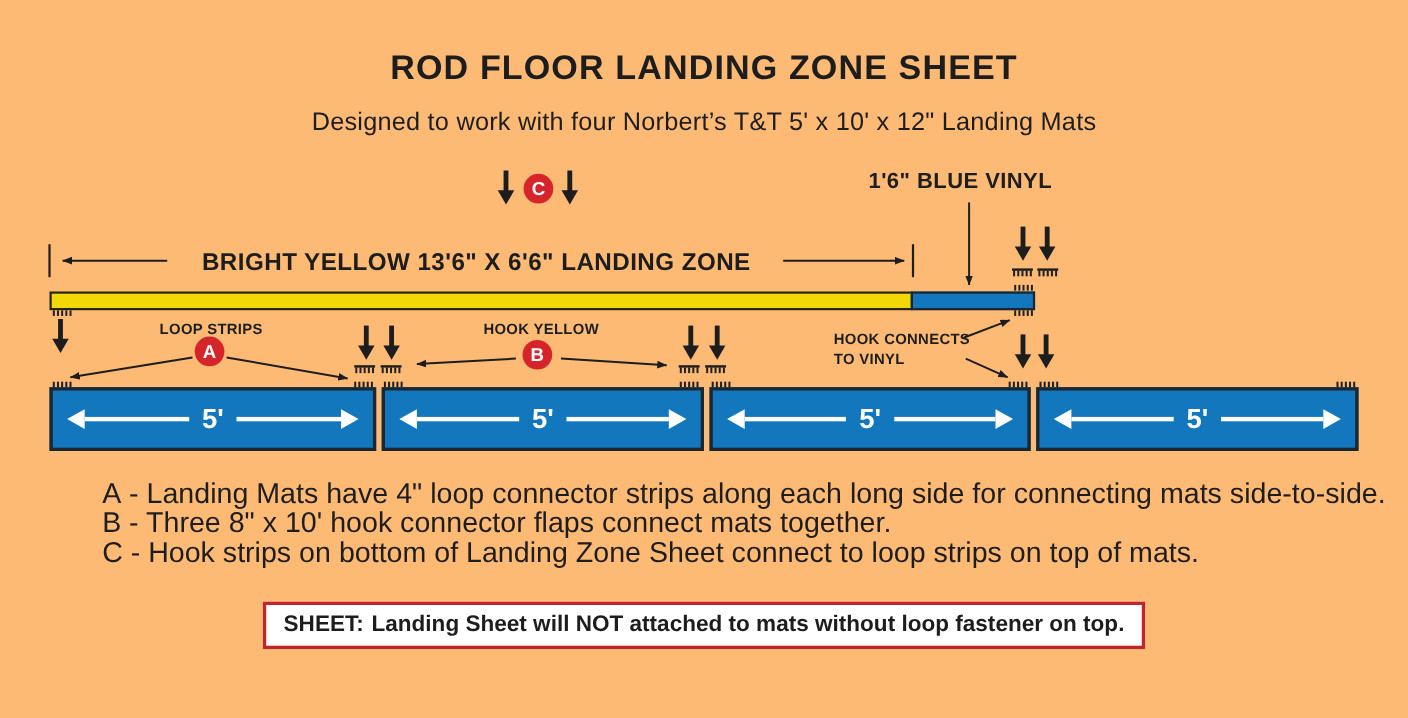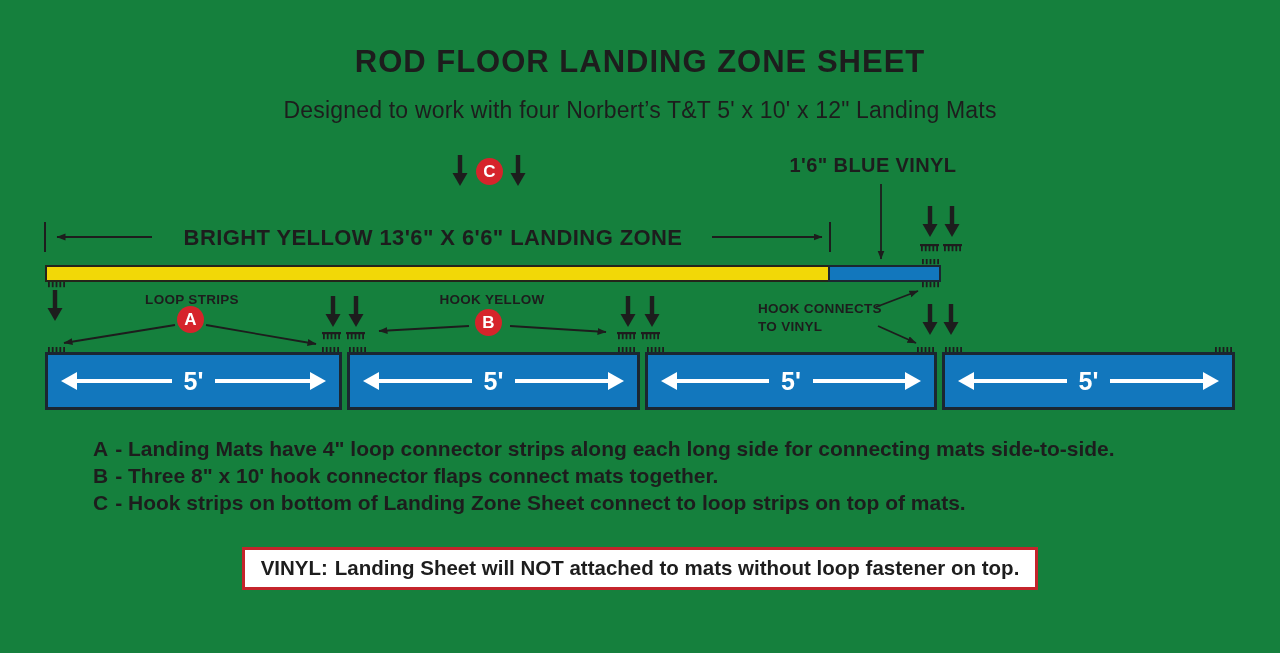--- a/index.html
+++ b/index.html
@@ -1,17 +1,17 @@
 <!DOCTYPE html>
 <html style="--yellow: #F2D807; --blue: #1277BD; --mat-border: #1B2631; --red: #D6242B; --note-red: #C4242B; --ink: #1D1D1D;"><head>
 <meta charset="utf-8">
 <style>
   html,body{margin:0;padding:0;background:#fff;}
   .canvas{
-    position:relative;width:1280px;height:653px;background:#15803d;overflow:hidden;
+    position:relative;width:1280px;height:653px;background:#fdba74;overflow:hidden;
     font-family:"Liberation Sans",sans-serif;color:var(--ink,#1d1d1d);
   }
   
   .header{position:absolute;top:44px;left:0;width:100%;text-align:center;}
   .title{font-size:31px;font-weight:bold;letter-spacing:1px;margin:0;}
   .subtitle{font-size:23px;font-weight:normal;margin:17px 0 0 0;letter-spacing:.2px;}
   
   .overlay{position:absolute;left:0;top:0;pointer-events:none;}
   
   .bar{position:absolute;top:265px;height:17px;box-sizing:border-box;border:2px solid #24241a;}
@@ -31,21 +31,21 @@
           background:var(--red,#D6242B);color:#fff;font-weight:bold;font-size:17px;
           display:flex;align-items:center;justify-content:center;line-height:1;}
   
   .dlabel{position:absolute;font-weight:bold;white-space:nowrap;line-height:1.15;}
   .zone-label{font-size:22px;letter-spacing:.4px;transform:translateX(-50%);}
   .vinyl-label{font-size:20px;letter-spacing:.4px;transform:translateX(-50%);}
   .small-label{font-size:13.5px;letter-spacing:.3px;transform:translateX(-50%);}
   .hook-connects{font-size:13.5px;letter-spacing:.3px;line-height:18px;}
   .hook-connects span{display:block;padding-left:16px;}
   
-  .legend{position:absolute;left:93px;top:435px;font-size:21px;font-weight:bold;line-height:27px;}
+  .legend{position:absolute;left:93px;top:435px;font-size:26px;font-weight:normal;line-height:27px;}
   .legend-line{white-space:nowrap;}
   .legend-letter{margin-right:7px;}
   
   .note-wrap{position:absolute;left:0;top:547px;width:100%;display:flex;justify-content:center;}
   .note-box{border:3px solid var(--note-red,#C4242B);padding:6px 16px 7px 16px;
             font-size:20.5px;font-weight:bold;white-space:nowrap;background:#fff;}
   .note-label{margin-right:7px;}
 </style>
 </head>
 <body>
@@ -210,17 +210,17 @@
     <div class="legend-line">
       <span class="legend-letter">B</span><span>- Three 8" x 10' hook connector flaps connect mats together.</span>
     </div>
     <div class="legend-line">
       <span class="legend-letter">C</span><span>- Hook strips on bottom of Landing Zone Sheet connect to loop strips on top of mats.</span>
     </div>
   </div>
 
   <div class="note-wrap">
     <div class="note-box">
-      <span class="note-label">VINYL:</span><span>Landing Sheet will NOT attached to mats without loop fastener on top.</span>
+      <span class="note-label">SHEET:</span><span>Landing Sheet will NOT attached to mats without loop fastener on top.</span>
     </div>
   </div>
 
 </div>
 
 </body></html>

